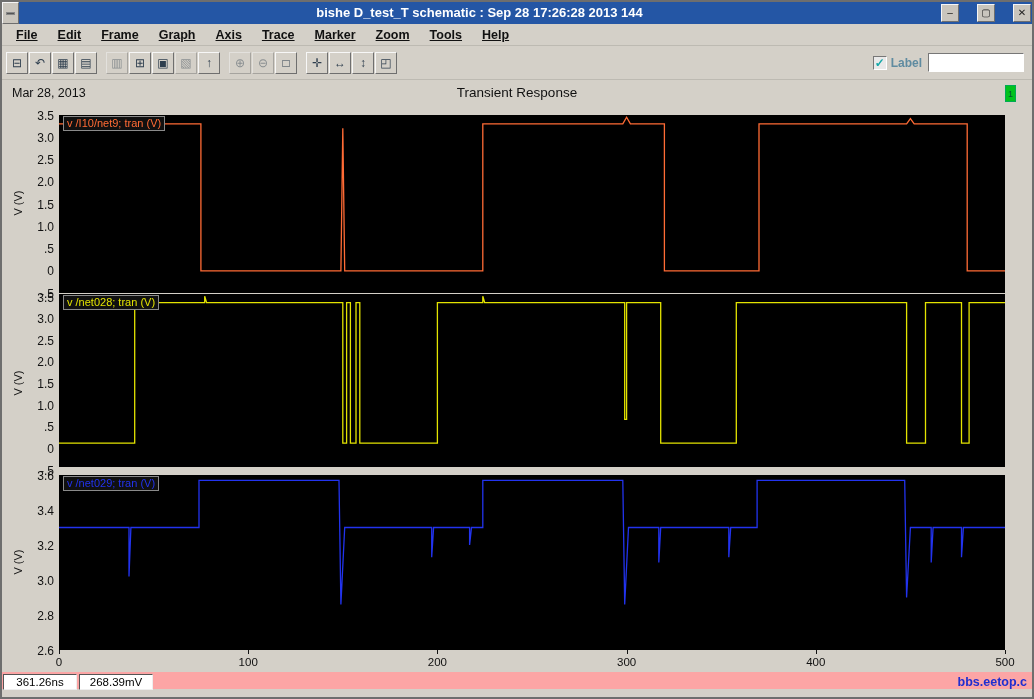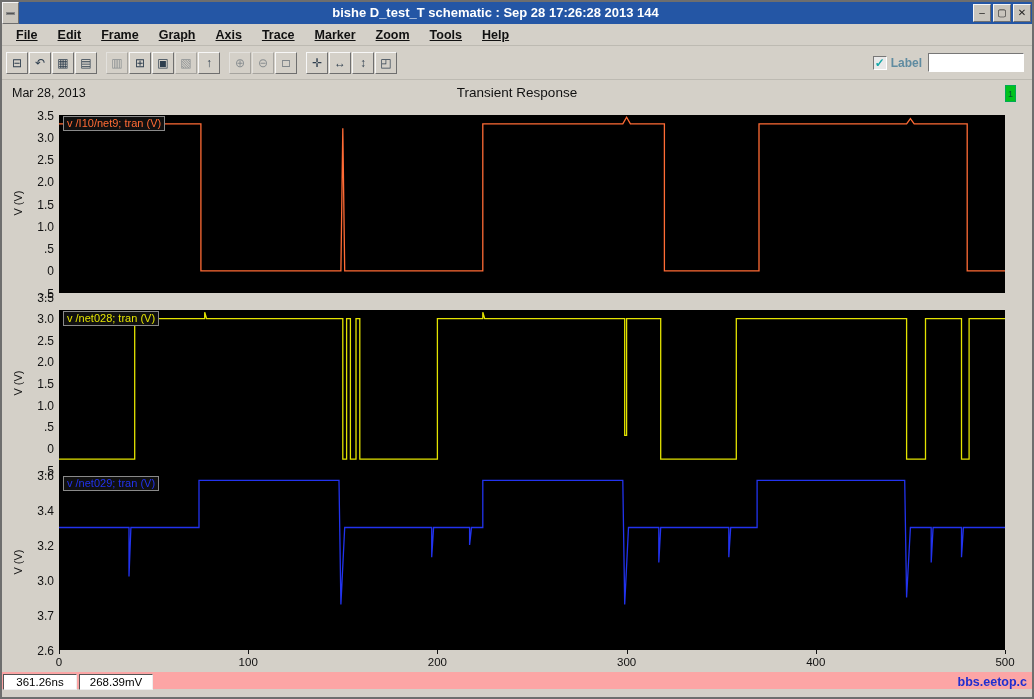--- a/index.html
+++ b/index.html
@@ -1,21 +1,21 @@
 <!DOCTYPE html>
 <html><head>
 <meta charset="utf-8">
 <style>
   * { margin:0; padding:0; box-sizing:border-box; }
   html,body { background:#555; }
   body { font-family:"Liberation Sans", sans-serif; }
   #win { position:relative; width:1034px; height:699px; background:#d4d0c8; border:2px solid #6e6e6e; overflow:hidden; }
 
   
-  .titlebar { position:absolute; top:0; left:0; right:0; height:22px; background:#2456a5; display:flex; align-items:stretch; }
+  .titlebar { position:absolute; top:0; left:0; right:0; height:22px; background:#2456a5; display:flex; align-items:stretch;gap:16px; }
   .tb-corner { width:17px; background:#c9c5bd; border:1px solid #f5f5f5; border-right-color:#6e6e6e; border-bottom-color:#6e6e6e; display:flex; align-items:center; justify-content:center; }
   .tb-corner .bar { width:9px; height:3px; background:#555; border:1px solid #888; }
   .tb-title { flex:1; color:#ffffff; font-weight:bold; font-size:13px; text-align:center; line-height:22px; white-space:nowrap; overflow:hidden; }
   .tb-btn { width:18px; height:18px; margin:2px 1px; background:#c9c5bd; border:1px solid #f5f5f5; border-right-color:#6e6e6e; border-bottom-color:#6e6e6e; font-size:10px; line-height:15px; text-align:center; color:#222; cursor:default; }
 
   
   .menubar { position:absolute; top:22px; left:0; right:0; height:22px; background:#d4d0c8; border-bottom:1px solid #bdbab2; display:flex; align-items:center; padding-left:4px; }
   .menu-item { padding:0 10px; font-size:12.5px; font-weight:bold; color:#111; line-height:22px;text-decoration:underline; }
 
   
@@ -121,21 +121,21 @@
       <div class="ylabel" style="top: 106.5px;">3.5</div>
       <div class="ylabel" style="top: 128.75px;">3.0</div>
       <div class="ylabel" style="top: 151px;">2.5</div>
       <div class="ylabel" style="top: 173.25px;">2.0</div>
       <div class="ylabel" style="top: 195.5px;">1.5</div>
       <div class="ylabel" style="top: 217.75px;">1.0</div>
       <div class="ylabel" style="top: 240px;">.5</div>
       <div class="ylabel" style="top: 262.25px;">0</div>
       <div class="ylabel" style="top: 284.5px;">-.5</div>
       <div class="vv-label" style="left: -4px; top: 195px;">V (V)</div>
-      <div class="panel-box" style="top: 308px; height: 173px;">
+      <div class="panel-box" style="top: 292px; height: 173px;">
         <svg width="946" height="173">
           <path d="M0.0 149.2 L75.7 149.2 L75.7 8.7 L145.7 8.7 L145.7 2.2 L147.6 8.7 L283.8 8.7 L283.8 149.2 L287.6 149.2 L287.6 8.7 L291.4 8.7 L291.4 149.2 L297.0 149.2 L297.0 8.7 L300.8 8.7 L300.8 149.2 L378.4 149.2 L378.4 8.7 L423.8 8.7 L423.8 2.2 L425.7 8.7 L565.7 8.7 L565.7 125.4 L567.6 125.4 L567.6 8.7 L601.7 8.7 L601.7 149.2 L677.3 149.2 L677.3 8.7 L847.6 8.7 L847.6 149.2 L866.5 149.2 L866.5 8.7 L902.5 8.7 L902.5 149.2 L910.1 149.2 L910.1 8.7 L946.0 8.7" fill="none" stroke="#e3e300" stroke-width="1.3"></path>
         </svg>
         <div class="trace-badge" style="color: rgb(227, 227, 0);">v /net028; tran (V)</div>
       </div>
       <div class="ylabel" style="top: 288.5px;">3.5</div>
       <div class="ylabel" style="top: 310.125px;">3.0</div>
       <div class="ylabel" style="top: 331.75px;">2.5</div>
       <div class="ylabel" style="top: 353.375px;">2.0</div>
       <div class="ylabel" style="top: 375px;">1.5</div>
@@ -147,21 +147,21 @@
       <div class="panel-box" style="top: 473px; height: 175px; padding-left: 31px;">
         <svg width="946" height="175">
           <path d="M0.0 52.5 L70.0 52.5 L70.0 101.5 L71.9 52.5 L140.0 52.5 L140.0 5.3 L280.0 5.3 L281.9 129.5 L285.7 52.5 L372.7 52.5 L372.7 82.3 L374.6 52.5 L410.6 52.5 L410.6 70.0 L412.5 52.5 L423.8 52.5 L423.8 5.3 L563.8 5.3 L565.7 129.5 L569.5 52.5 L599.8 52.5 L599.8 87.5 L601.7 52.5 L669.8 52.5 L669.8 82.3 L671.7 52.5 L698.1 52.5 L698.1 5.3 L845.7 5.3 L847.6 122.5 L851.4 52.5 L872.2 52.5 L872.2 87.5 L874.1 52.5 L902.5 52.5 L902.5 82.3 L904.4 52.5 L946.0 52.5" fill="none" stroke="#2233ee" stroke-width="1.3"></path>
         </svg>
         <div class="trace-badge" style="color: rgb(34, 51, 238);">v /net029; tran (V)</div>
       </div>
       <div class="ylabel" style="top: 466.5px;">3.6</div>
       <div class="ylabel" style="top: 501.5px;">3.4</div>
       <div class="ylabel" style="top: 536.5px;">3.2</div>
       <div class="ylabel" style="top: 571.5px;">3.0</div>
-      <div class="ylabel" style="top: 606.5px;">3.7</div>
+      <div class="ylabel" style="top: 606.5px;">2.8</div>
       <div class="ylabel" style="top: 641.5px;">2.6</div>
       <div class="vv-label" style="left: -4px; top: 553.5px;">V (V)</div>
       <div class="xtick-mark" style="left: 57px; top: 648px;"></div>
       <div class="xtick-label" style="left: 37px; top: 654px;">0</div>
       <div class="xtick-mark" style="left: 246.2px; top: 648px;"></div>
       <div class="xtick-label" style="left: 226.2px; top: 654px;">100</div>
       <div class="xtick-mark" style="left: 435.4px; top: 648px;"></div>
       <div class="xtick-label" style="left: 415.4px; top: 654px;">200</div>
       <div class="xtick-mark" style="left: 624.6px; top: 648px;"></div>
       <div class="xtick-label" style="left: 604.6px; top: 654px;">300</div>

